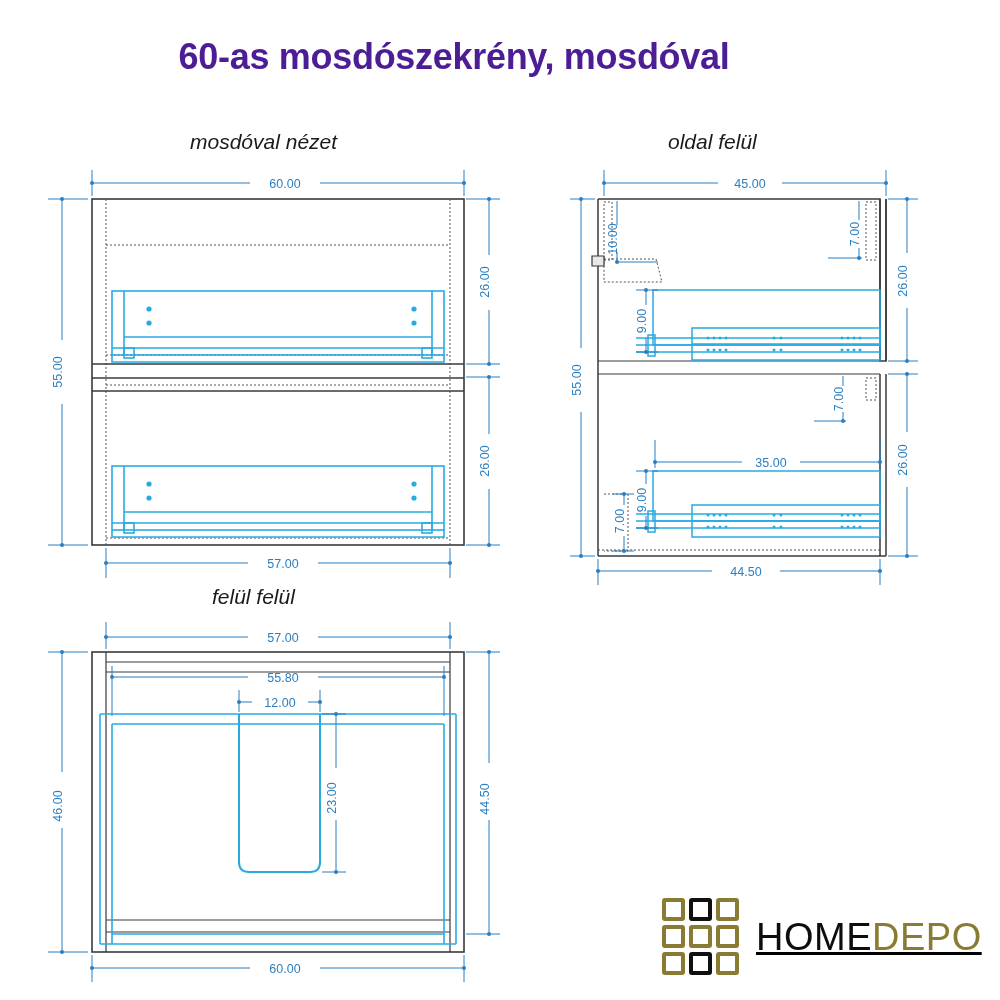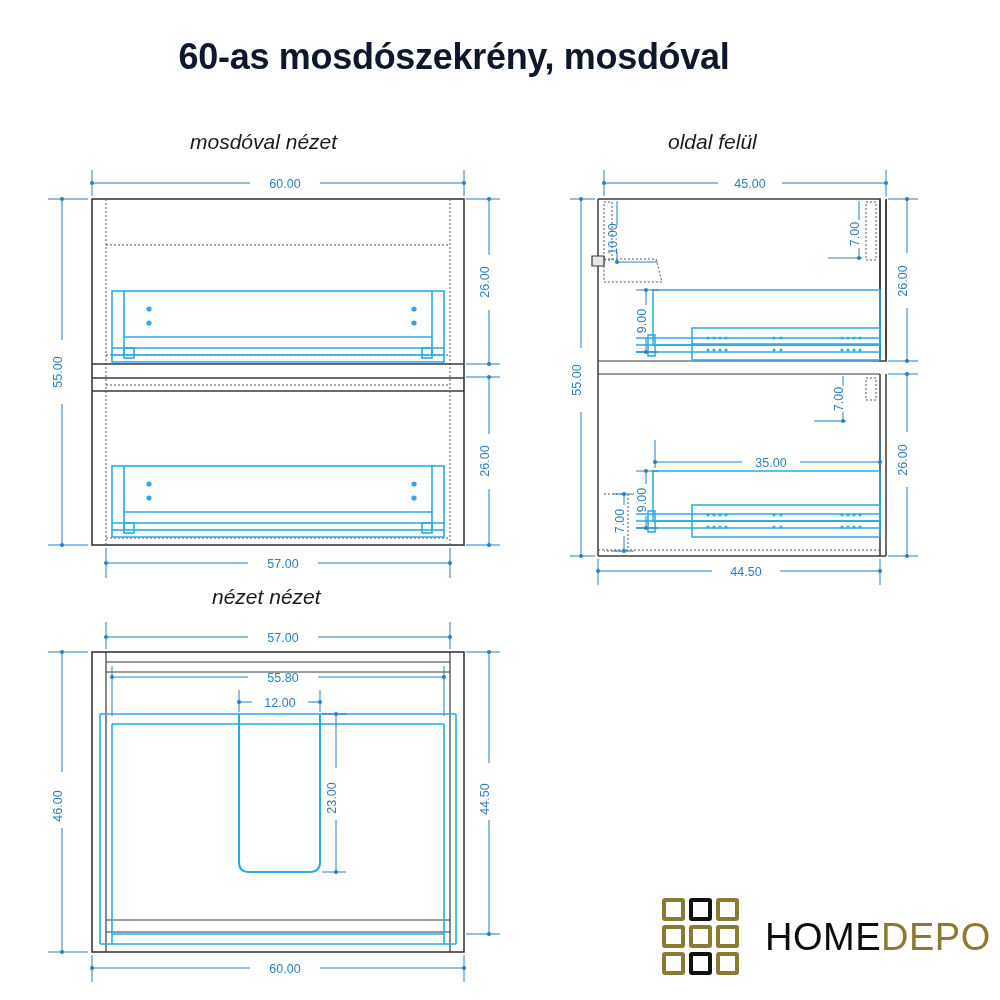--- a/index.html
+++ b/index.html
@@ -16,21 +16,21 @@
     overflow: hidden;
   }
   #title {
     position: absolute;
     left: 0;
     top: 36px;
     width: 908px;
     text-align: center;
     font-size: 36px;
     font-weight: bold;
-    color: #0f172a;
+    color: #4c1d95;
     letter-spacing: -0.3px;
   }
   .view-label {
     position: absolute;
     font-size: 21px;
     font-style: italic;
     color: #1a1a1a;
     white-space: nowrap;
   }
   #label-front { left: 190px; top: 130px; }
@@ -61,39 +61,40 @@
     grid-template-rows: repeat(3, 23px);
     gap: 4px;
   }
   #logo-grid div {
     box-sizing: border-box;
     border: 4px solid #8a7b32;
     border-radius: 3px;
   }
   #logo-grid div.dark { border-color: #101010; }
   #logo-text {
-    margin-left: 26px;
+    margin-left: 17px;
     font-size: 38px;
     letter-spacing: 0.5px;
     line-height: 1;
     white-space: nowrap;
+    text-decoration: underline;
   }
   #logo-text .home { color: #0d0d0d; }
   #logo-text .depo { color: #8a7b32; }
 </style>
 </head>
 <body>
 
 <div id="page">
 
   <div id="title">60-as mosdószekrény, mosdóval</div>
 
   <div class="view-label" id="label-front">mosdóval nézet</div>
   <div class="view-label" id="label-side">oldal felül</div>
-  <div class="view-label" id="label-top">nézet nézet</div>
+  <div class="view-label" id="label-top">felül felül</div>
 
   <svg class="dwg" id="svg-front" width="1000" height="1000">
     <g fill="none">
 
       <rect x="92" y="199" width="372" height="346" stroke="#3a3a3a" stroke-width="1.6"></rect>
 
       <line x1="106" y1="199" x2="106" y2="545" stroke="#555" stroke-width="1" stroke-dasharray="2 2"></line>
       <line x1="450" y1="199" x2="450" y2="545" stroke="#555" stroke-width="1" stroke-dasharray="2 2"></line>
 
       <line x1="92" y1="364" x2="464" y2="364" stroke="#3a3a3a" stroke-width="1.4"></line>

